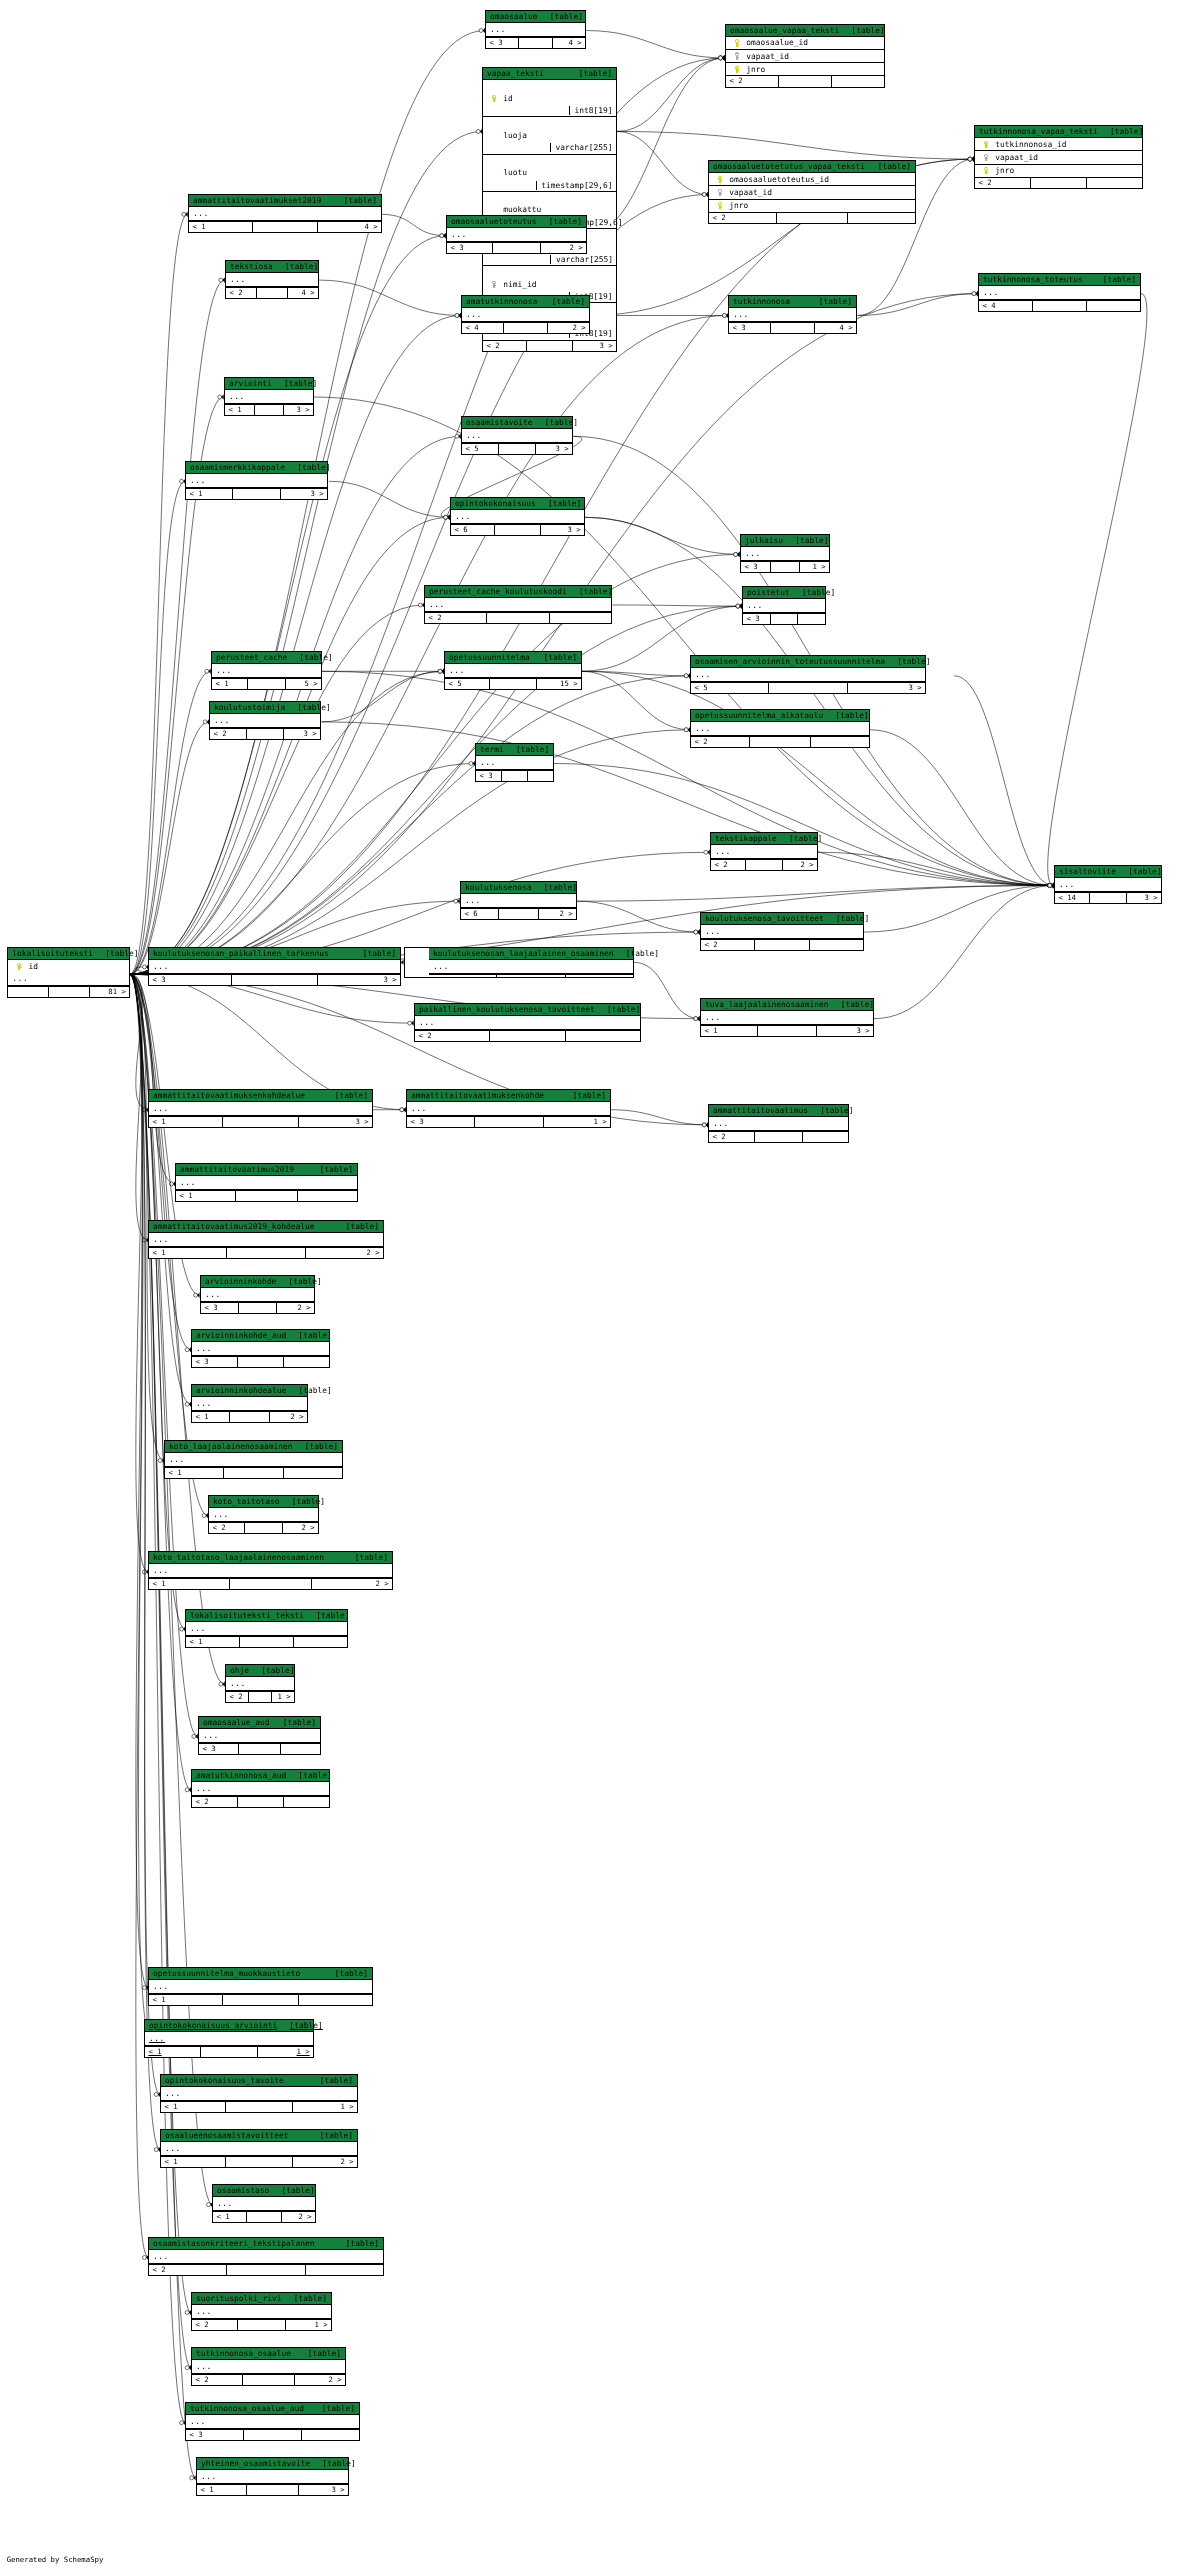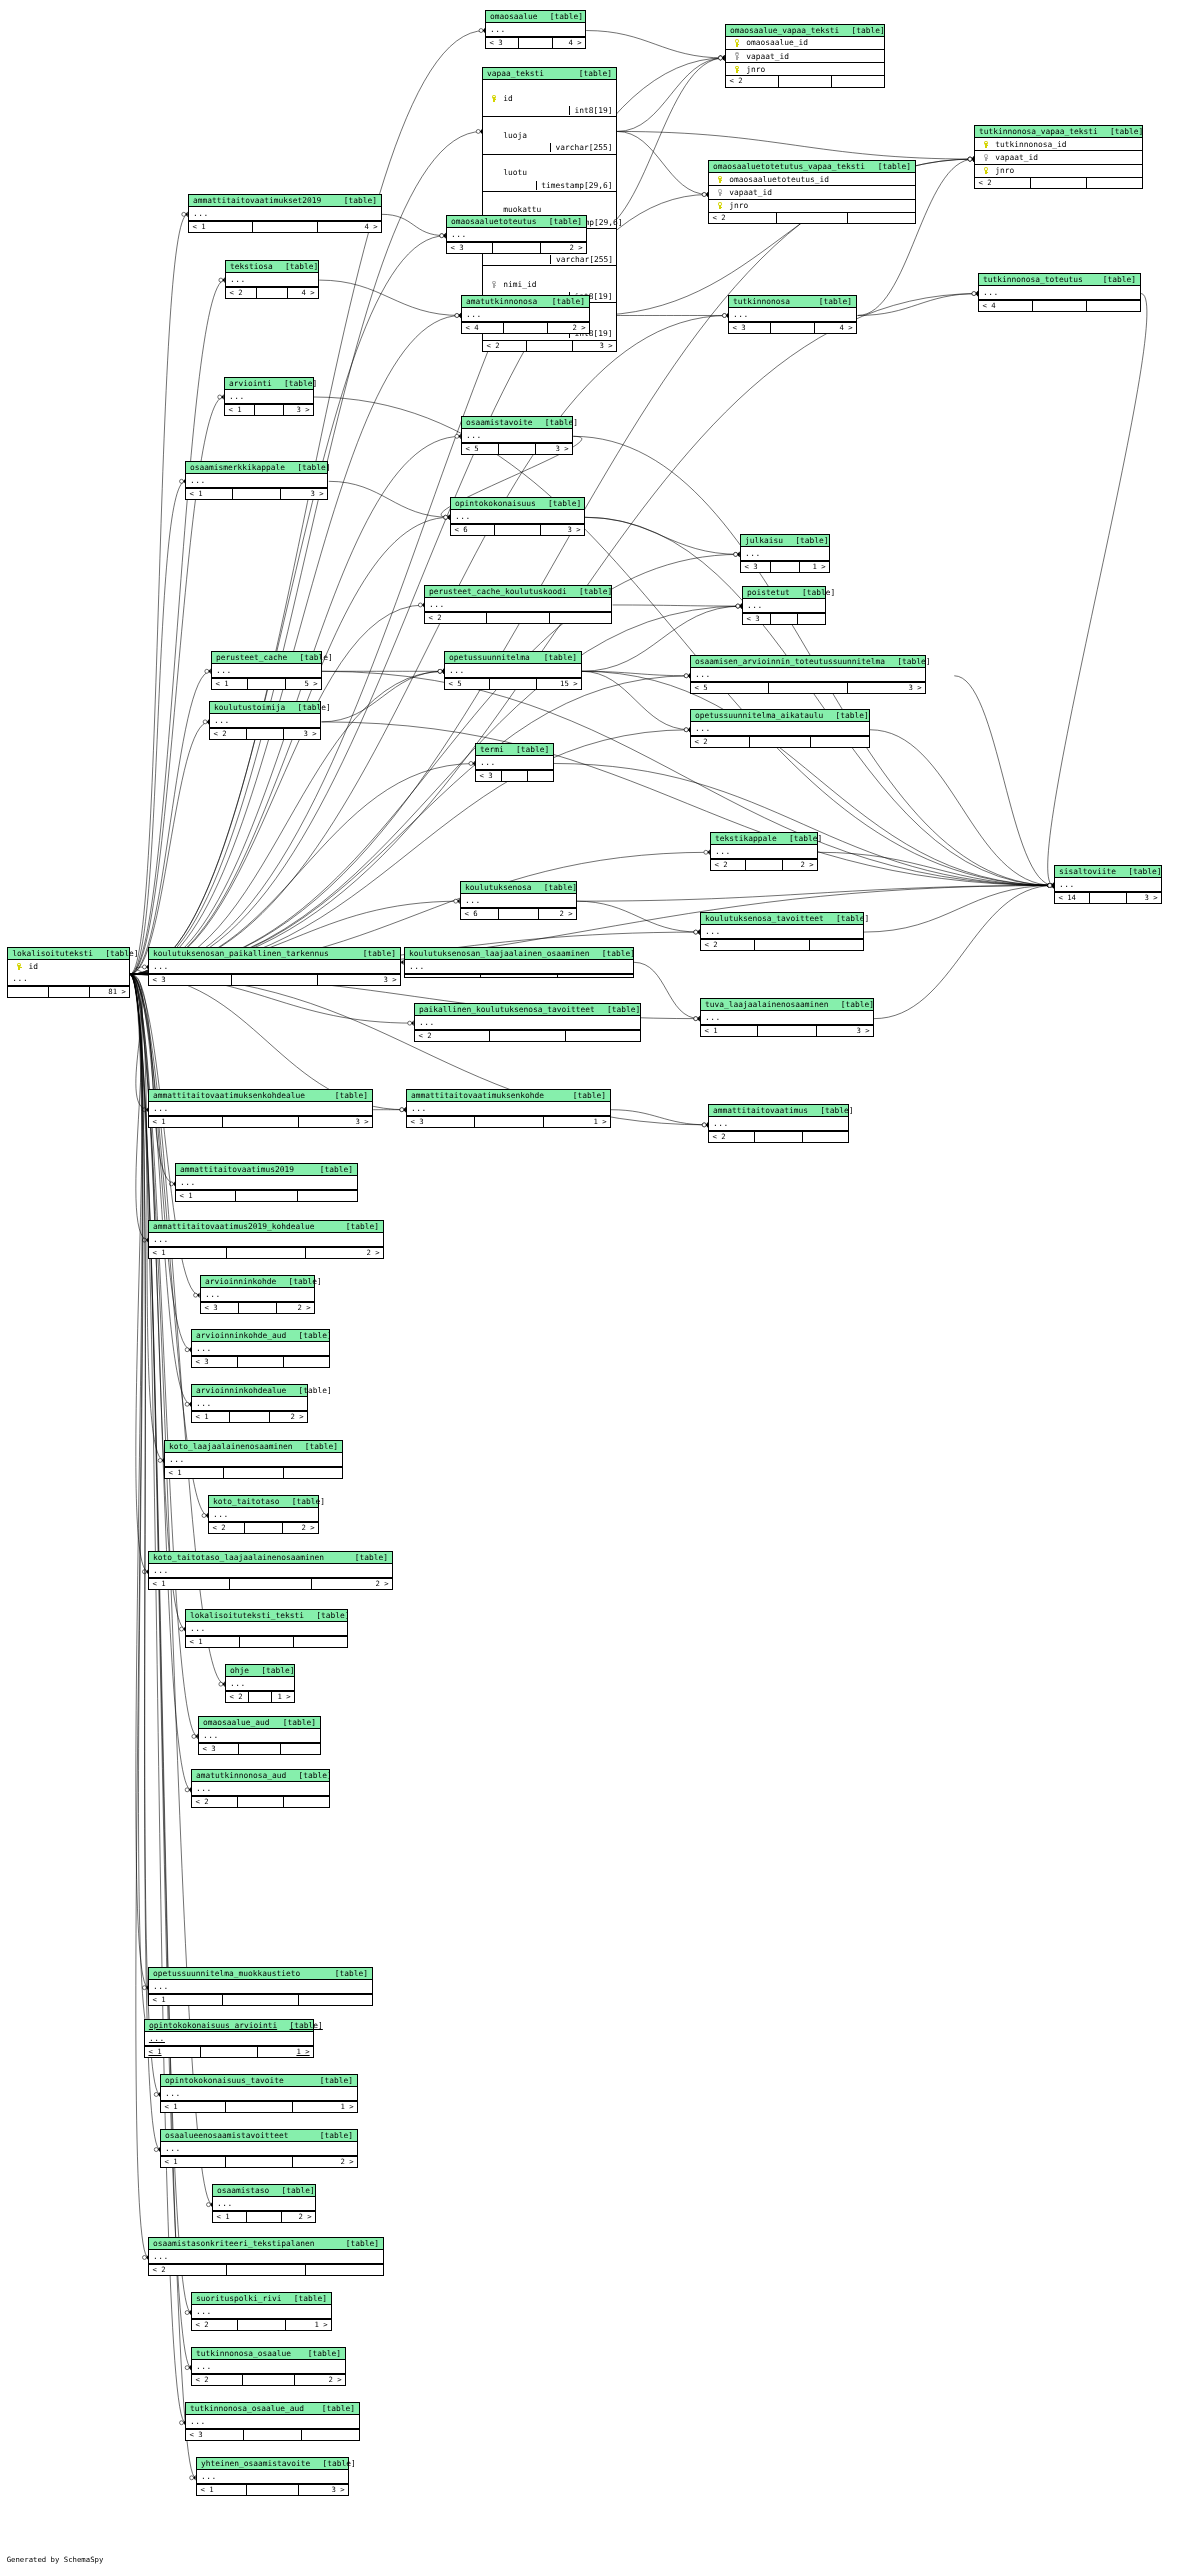--- a/index.html
+++ b/index.html
@@ -2,21 +2,21 @@
 <html style="font-size:9px"><head>
 <meta charset="utf-8">
 <style>
   html,body{margin:0;padding:0;background:#ffffff;}
   body{font-family:"DejaVu Sans Mono","Liberation Mono",monospace;}
   #canvas{position:relative;width:1192px;height:2576px;background:#fff;overflow:hidden;}
   #edges{position:absolute;left:0;top:0;width:1192px;height:2576px;pointer-events:none;}
 
   .tbl{position:absolute;border:0.6px solid #000;background:#fff;box-sizing:border-box;}
   .tbl.bold{border:1.7px solid #000;}
-  .thead{background:#86efac;border-bottom:0.6px solid #000;display:flex;
+  .thead{background:#15803d;border-bottom:0.6px solid #000;display:flex;
          justify-content:space-between;align-items:center;
          padding:1.1px 3.9px;font-size:7.9px;line-height:9px;color:#000;white-space:nowrap;}
   .thead .tname{letter-spacing:0px;}
   .thead .ttag{padding-left:12.4px;}
   .rows{display:block;}
   .row{display:flex;align-items:center;border-bottom:0.6px solid #000;
        font-size:7.9px;line-height:9px;padding:1.1px 0 1.1px 3.4px;min-height:10px;white-space:nowrap;}
   .row:last-child{border-bottom:none;}
   .row .kcell{width:14.6px;flex:0 0 14.6px;display:flex;align-items:center;justify-content:center;}
   .row .cname{flex:1 1 auto;padding-left:2.2px;}
@@ -883,21 +883,21 @@
           <span class="ttag">[table]</span>
         </div>
         <div class="rows"></div>
         <div class="ellipsis">...</div>
         <div class="foot">
           <div class="fl">&lt; 3</div>
           <div class="fm"></div>
           <div class="fr">3 &gt;</div>
         </div>
       </div>
-      <div class="tbl" style="left: 404px; top: 947px; width: 230px;">
+      <div class="tbl" style="left: 404px; top: 947px; width: 230px; padding-left: 24px;">
         <div class="thead">
           <span class="tname">koulutuksenosan_laajaalainen_osaaminen</span>
           <span class="ttag">[table]</span>
         </div>
         <div class="rows"></div>
         <div class="ellipsis">...</div>
         <div class="foot">
           <div class="fl"></div>
           <div class="fm"></div>
           <div class="fr"></div>

